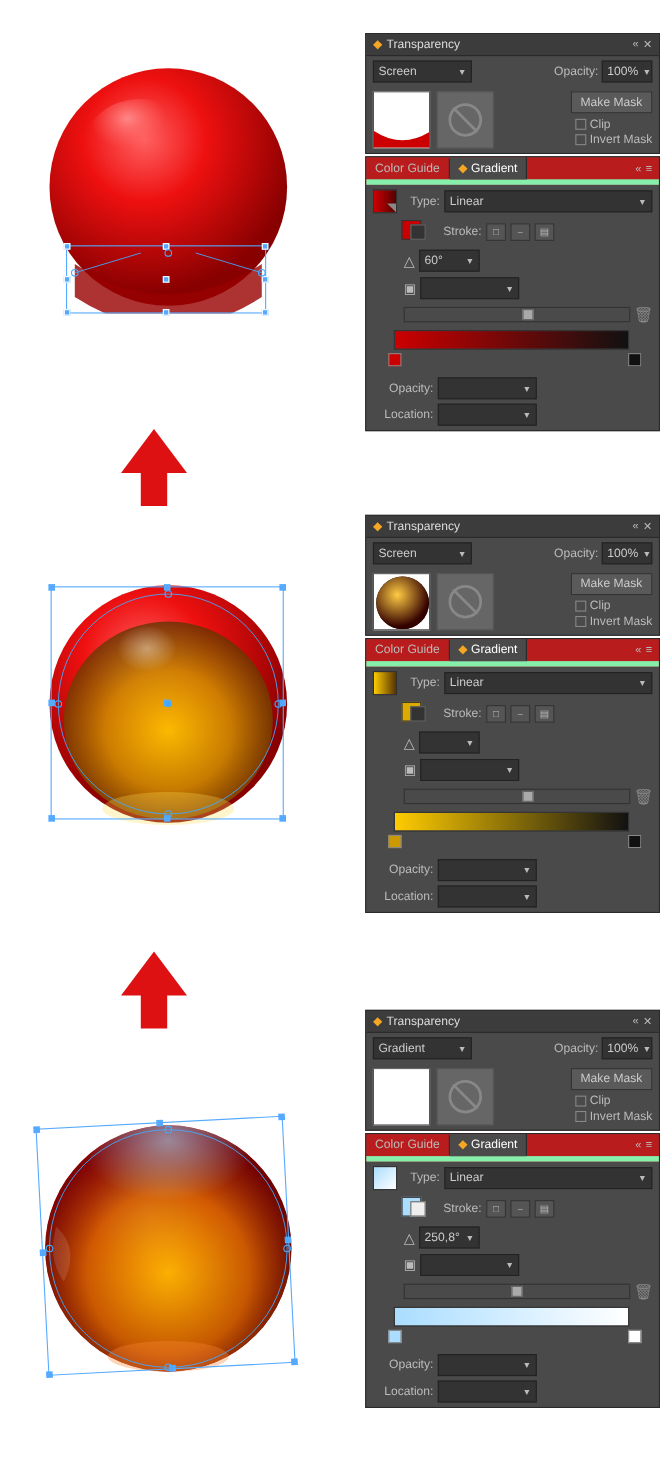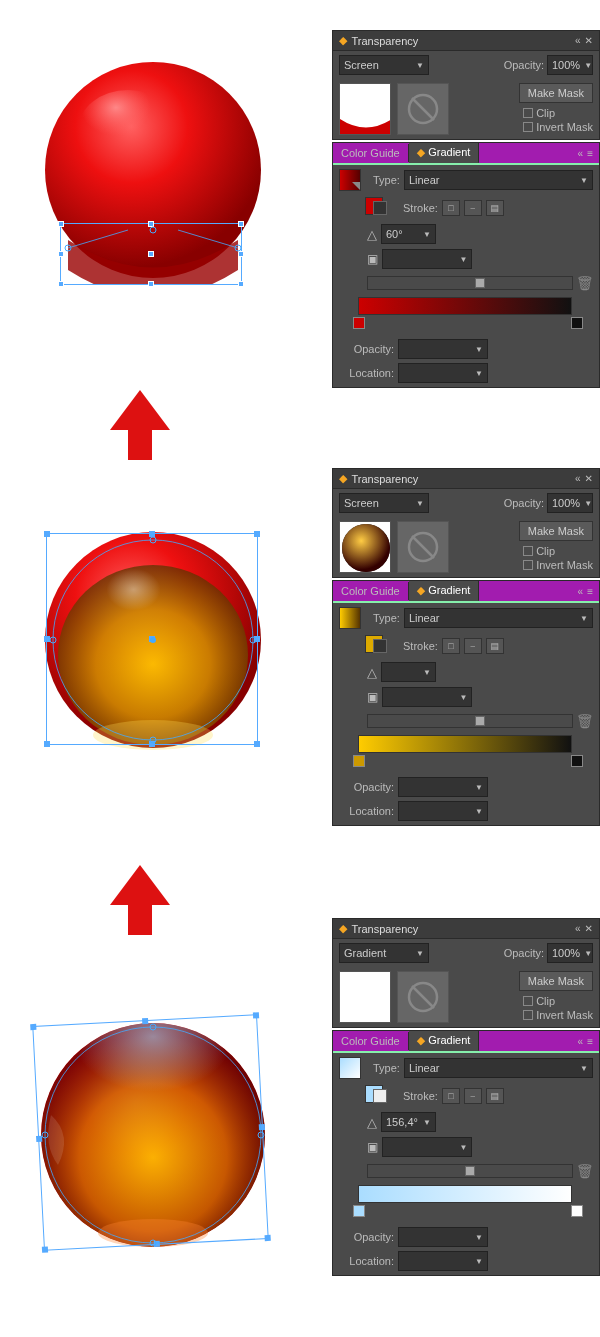--- a/index.html
+++ b/index.html
@@ -146,22 +146,22 @@
 
     
     .gradient-panel {
       background: #4a4a4a;
       border: 1px solid #2a2a2a;
       margin-bottom: 2px;
     }
     .gp-tabs-row {
       display: flex;
       align-items: center;
-      background: #a21caf;
-      border-bottom: 2px solid #86efac;
+      background: #b91c1c;
+      border-bottom: 5px solid #86efac;
     }
     .gp-tab {
       padding: 3px 8px;
       color: #bbb;
       font-size: 11px;
       border-right: 1px solid #2a2a2a;
       cursor: pointer;
     }
     .gp-tab.active {
       background: #4a4a4a;
@@ -904,21 +904,21 @@
       </div>
       <span class="gp-label" style="margin-left:8px;">Stroke:</span>
       <div class="gp-icon-btn">□</div>
       <div class="gp-icon-btn">⎯</div>
       <div class="gp-icon-btn">▤</div>
     </div>
 
     <div class="gp-angle-row">
       <span style="font-size:13px; color:#bbb; margin-left:28px;">△</span>
       <div class="gp-angle-val">
-        <span>156,4°</span>
+        <span>250,8°</span>
         <span class="dd-arrow">▼</span>
       </div>
     </div>
 
     <div class="gp-aspect-row">
       <span style="font-size:12px; color:#bbb; margin-left:28px;">▣</span>
       <div style="background:#333;border:1px solid #222;color:#ccc;font-size:11px;padding:2px 4px;height:20px;width:90px;display:flex;align-items:center;justify-content:space-between;">
         <span></span>
           <span class="dd-arrow">▼</span>
       </div>

